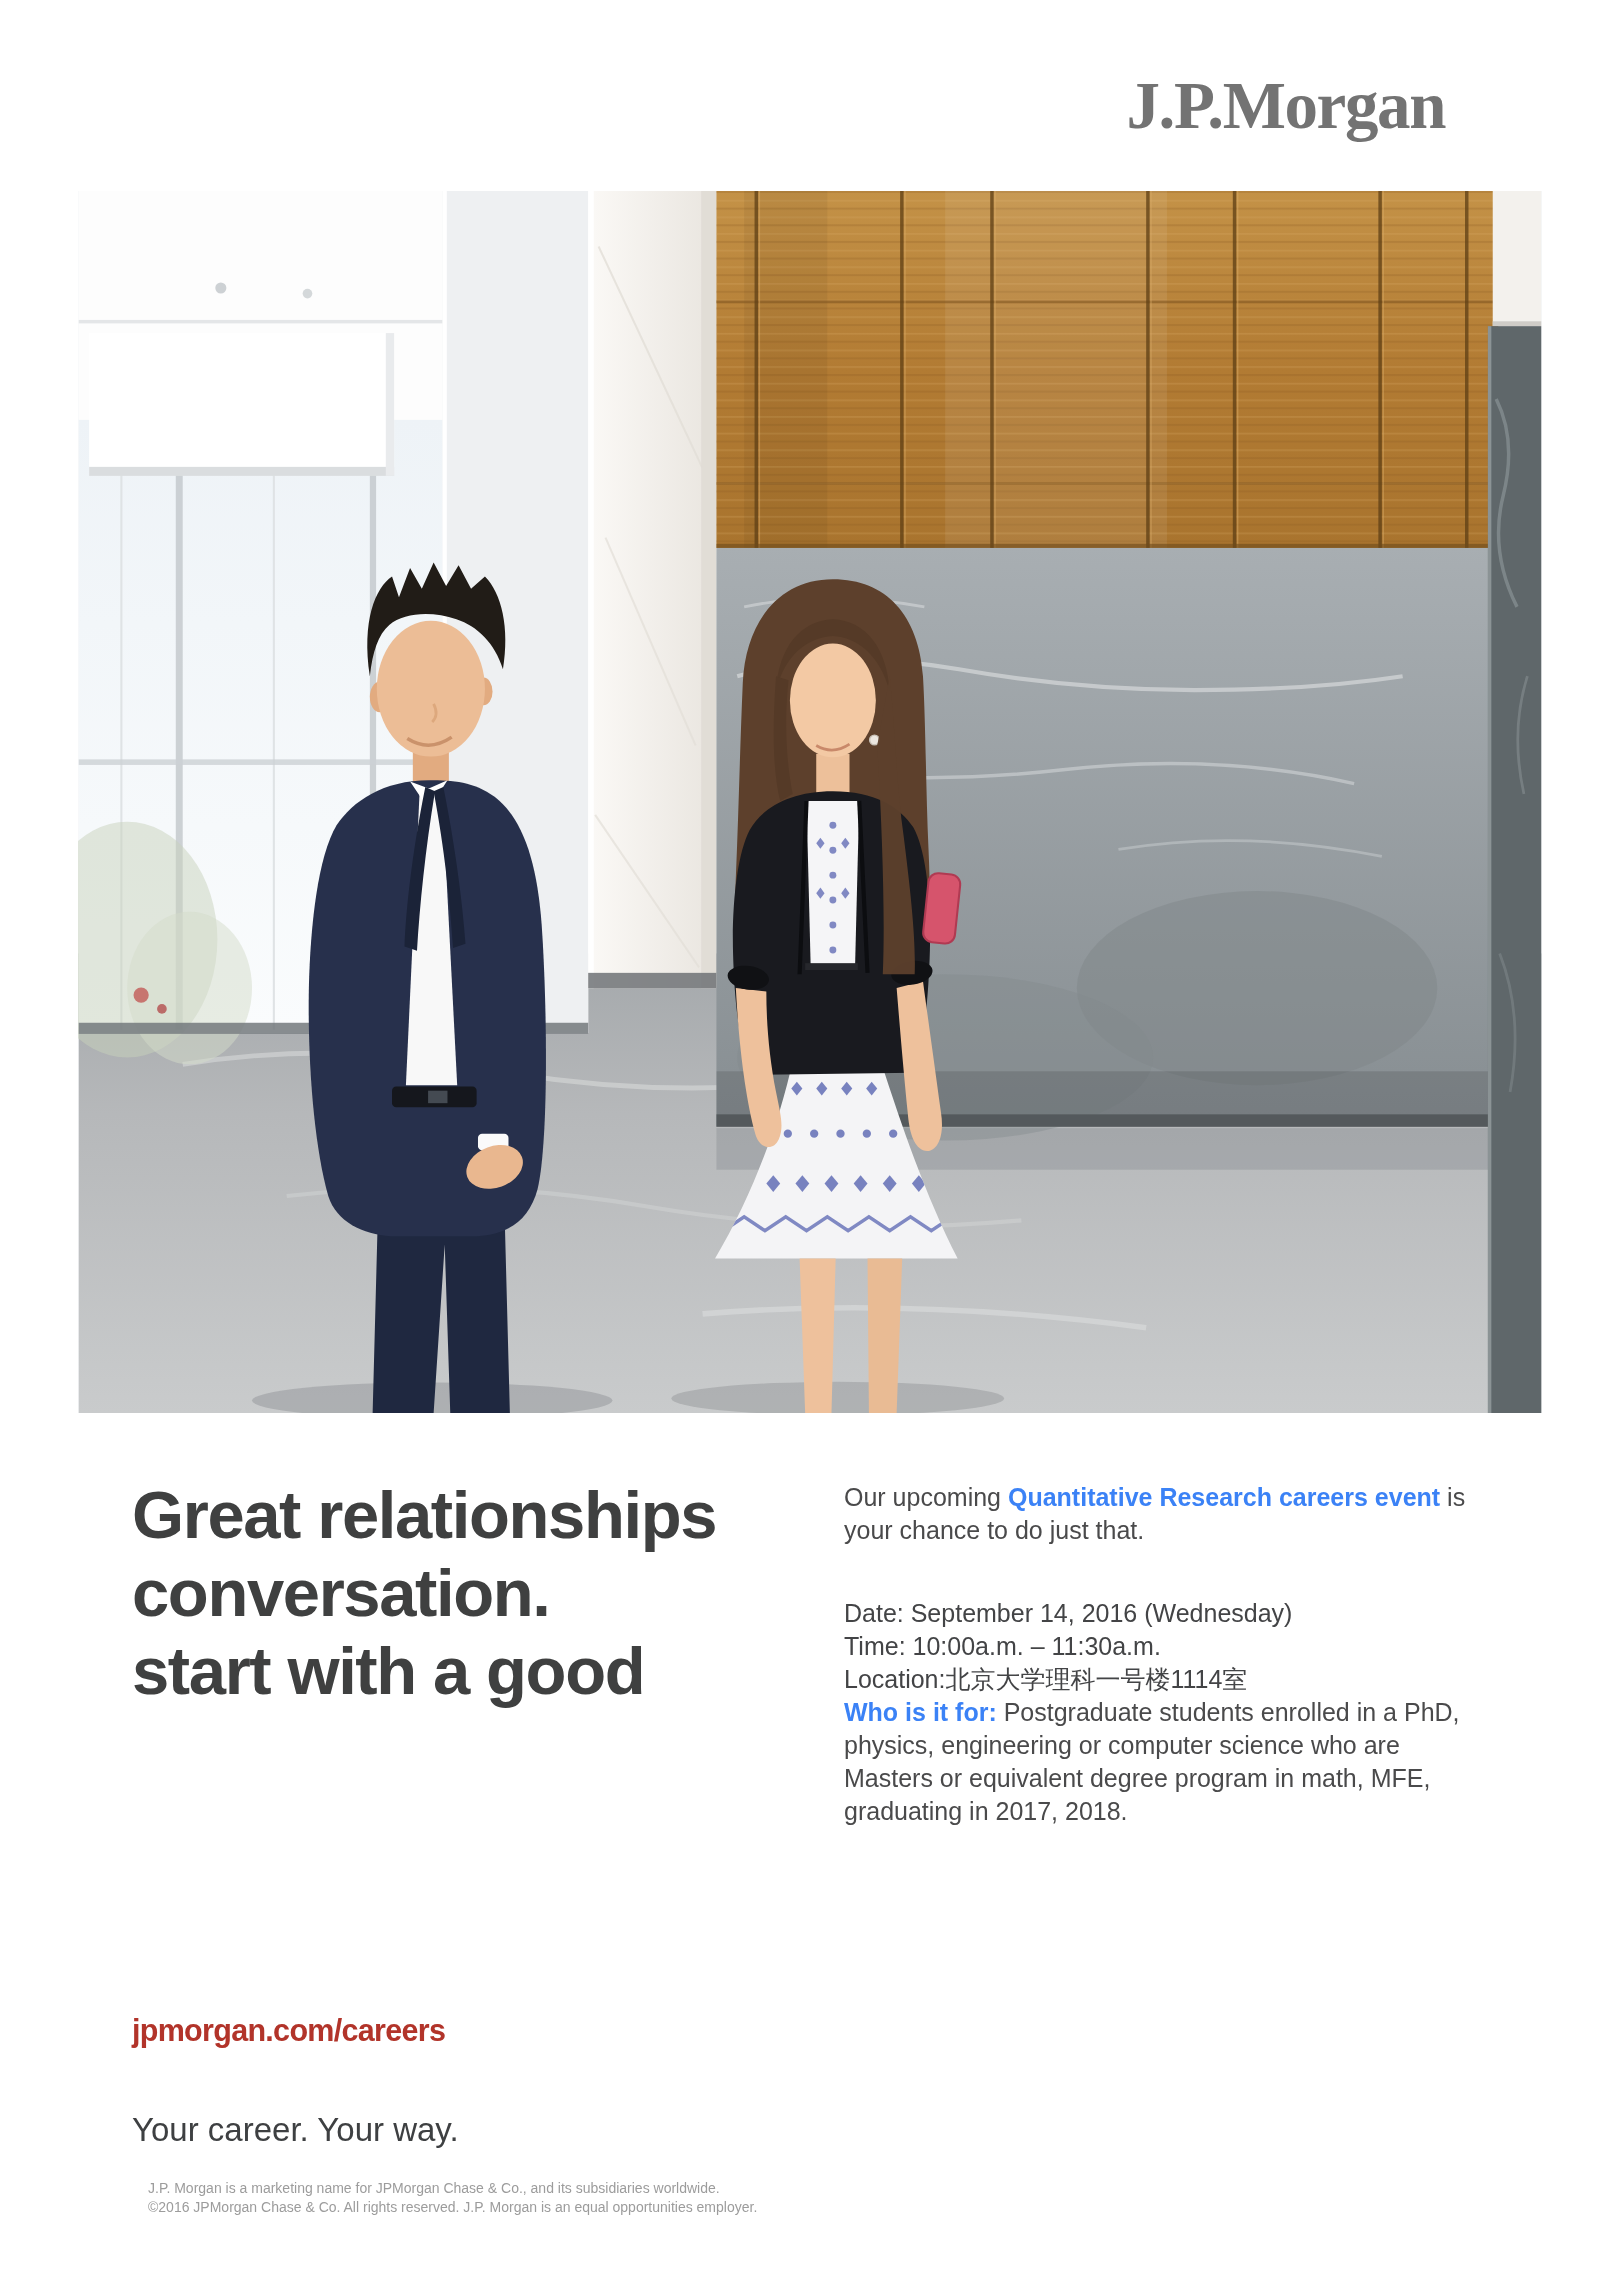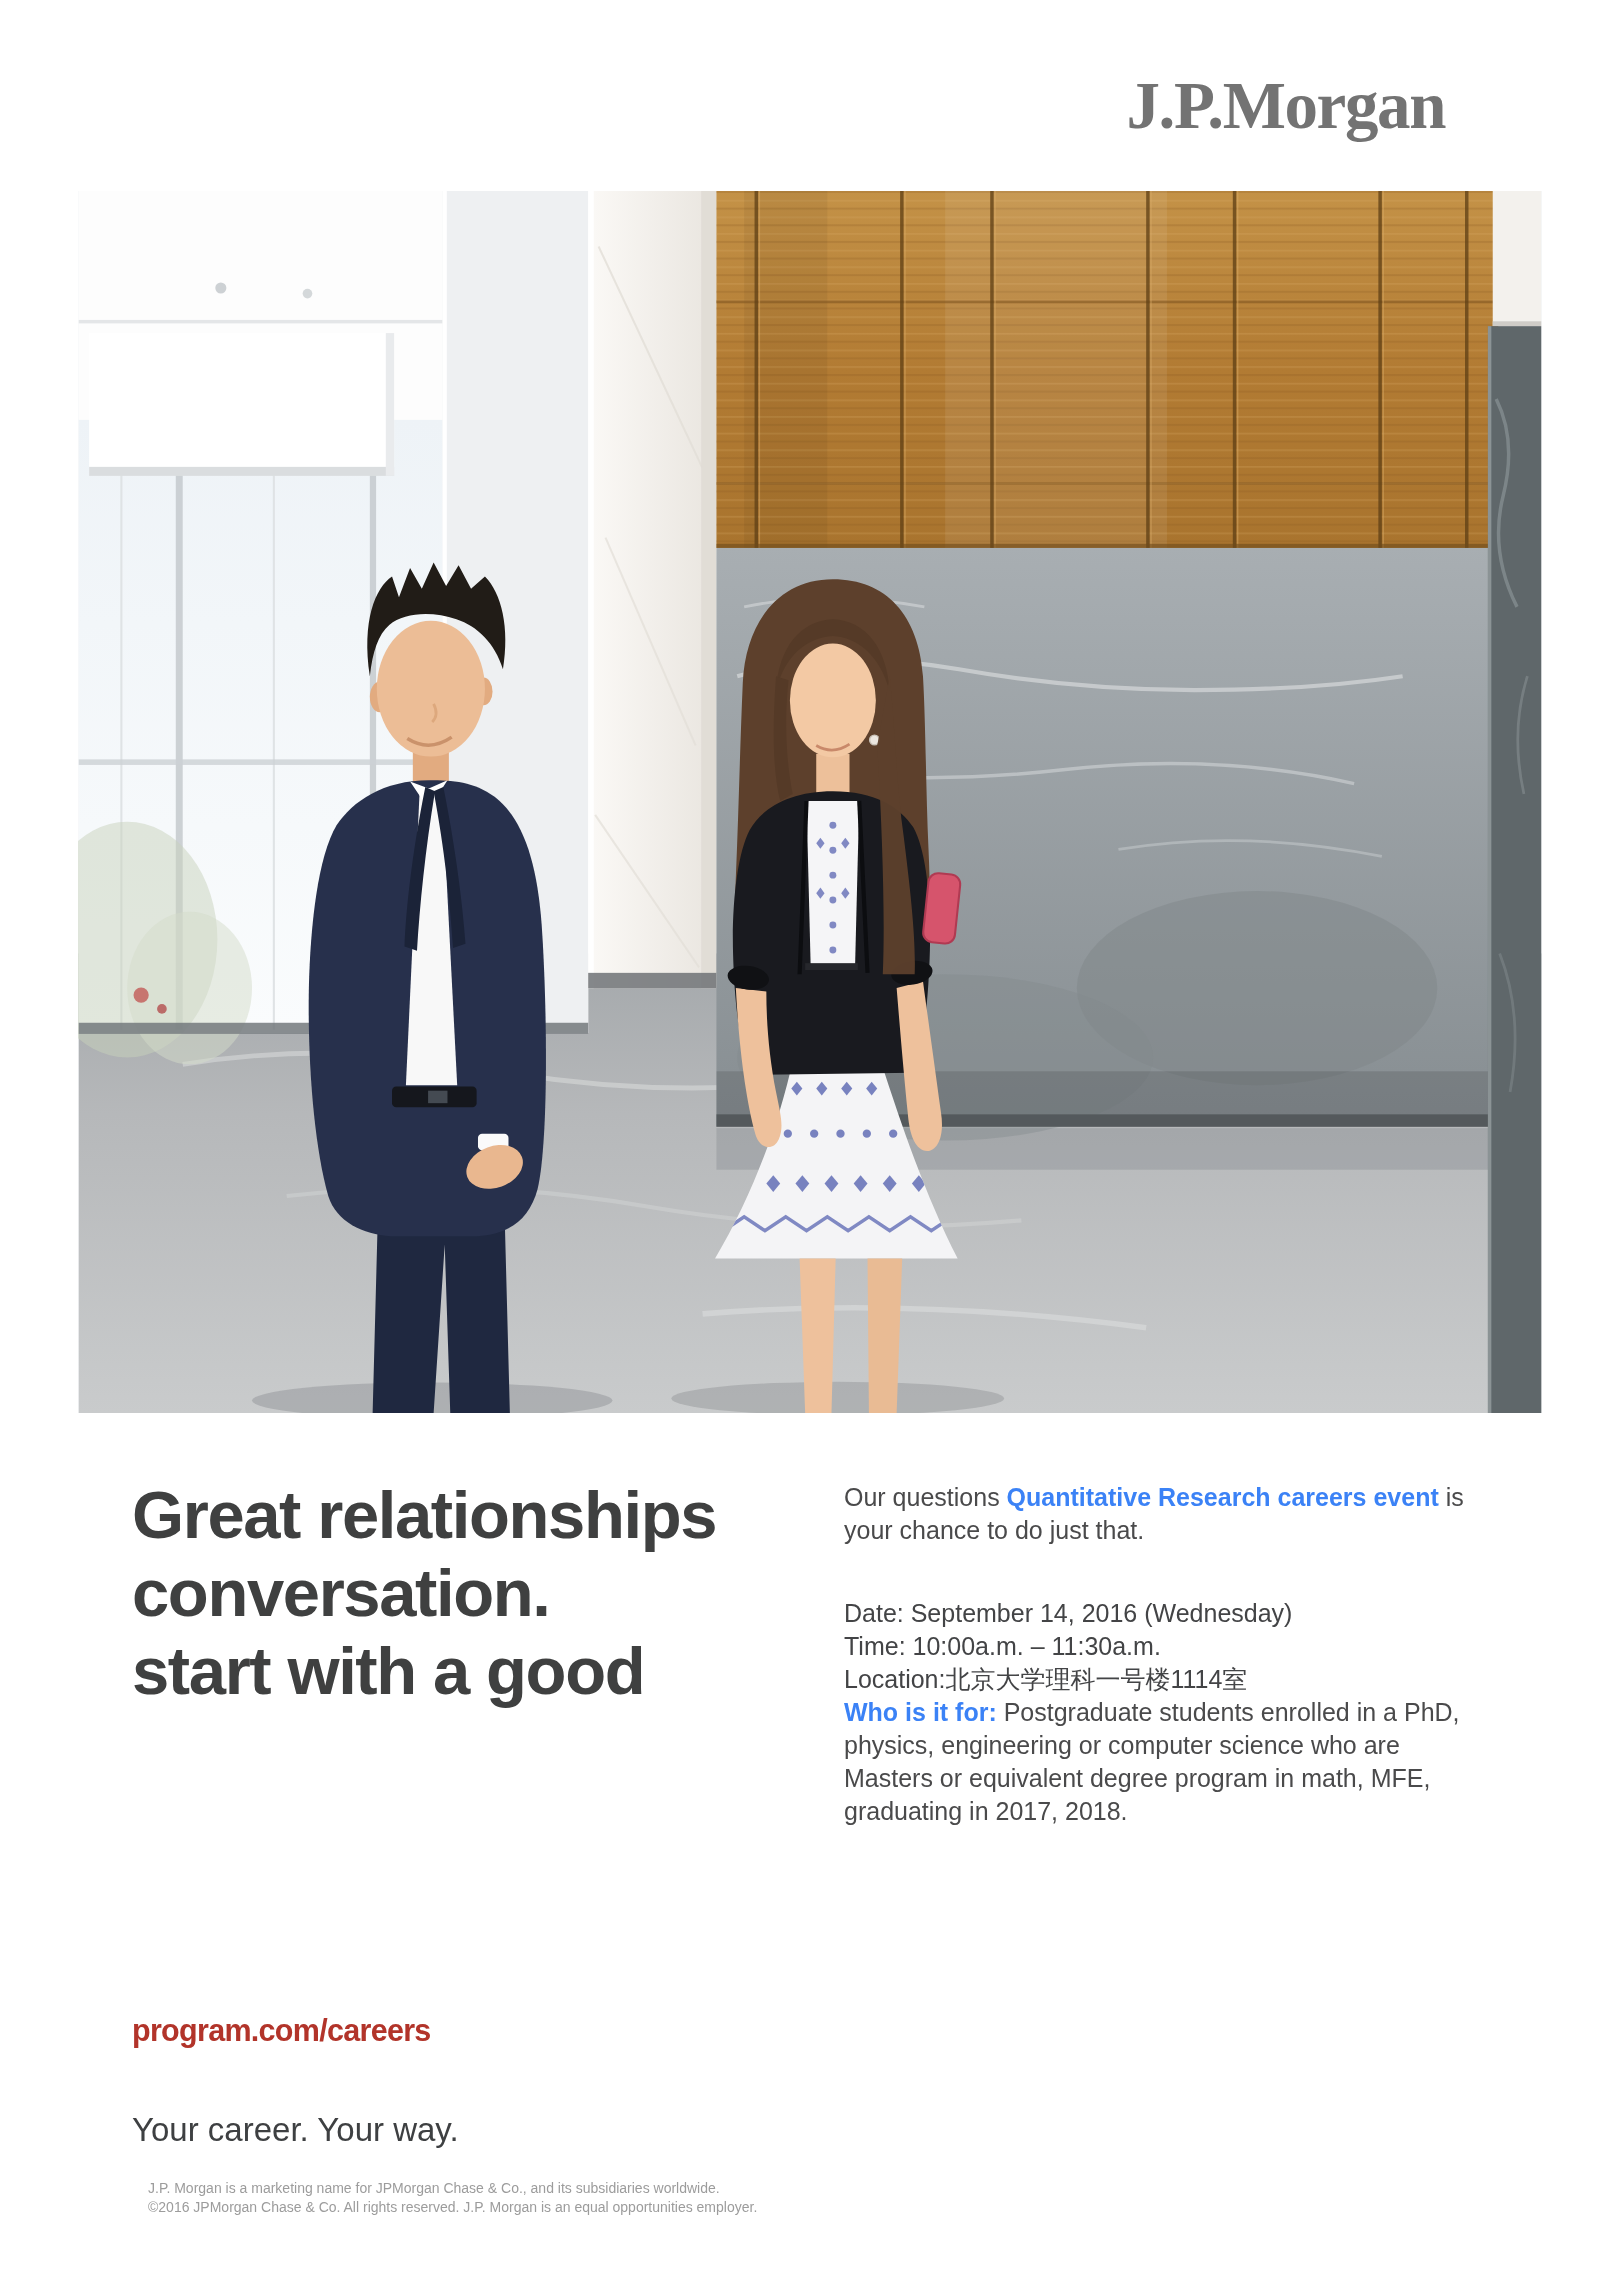--- a/index.html
+++ b/index.html
@@ -260,37 +260,37 @@
   </div>
 
   <div class="headline">
     <div>Great relationships</div>
     <div>conversation.</div>
     <div>start with a good</div>
   </div>
 
   <div class="col-right">
     <div>
-      <div><span>Our questions </span><span class="b">Quantitative Research careers event</span><span> is</span></div>
+      <div><span>Our upcoming </span><span class="b">Quantitative Research careers event</span><span> is</span></div>
       <div>your chance to do just that.</div>
     </div>
     <div class="details">
       <div class="detail-line">Date: September 14, 2016 (Wednesday)</div>
       <div class="detail-line">Time: 10:00a.m. – 11:30a.m.</div>
       <div class="detail-line">Location:北京大学理科一号楼1114室</div>
       <div>
         <div><span class="b">Who is it for:</span><span> Postgraduate students enrolled in a PhD,</span></div>
         <div>physics, engineering or computer science who are</div>
         <div>Masters or equivalent degree program in math, MFE,</div>
         <div>graduating in 2017, 2018.</div>
       </div>
     </div>
   </div>
 
-  <a class="careers-link" href="#">program.com/careers</a>
+  <a class="careers-link" href="#">jpmorgan.com/careers</a>
   <div class="tagline">Your career. Your way.</div>
   <div class="legal">
     <div>J.P. Morgan is a marketing name for JPMorgan Chase &amp; Co., and its subsidiaries worldwide.</div>
     <div>©2016 JPMorgan Chase &amp; Co. All rights reserved. J.P. Morgan is an equal opportunities employer.</div>
   </div>
 
 </div>
 
 
 </body></html>

